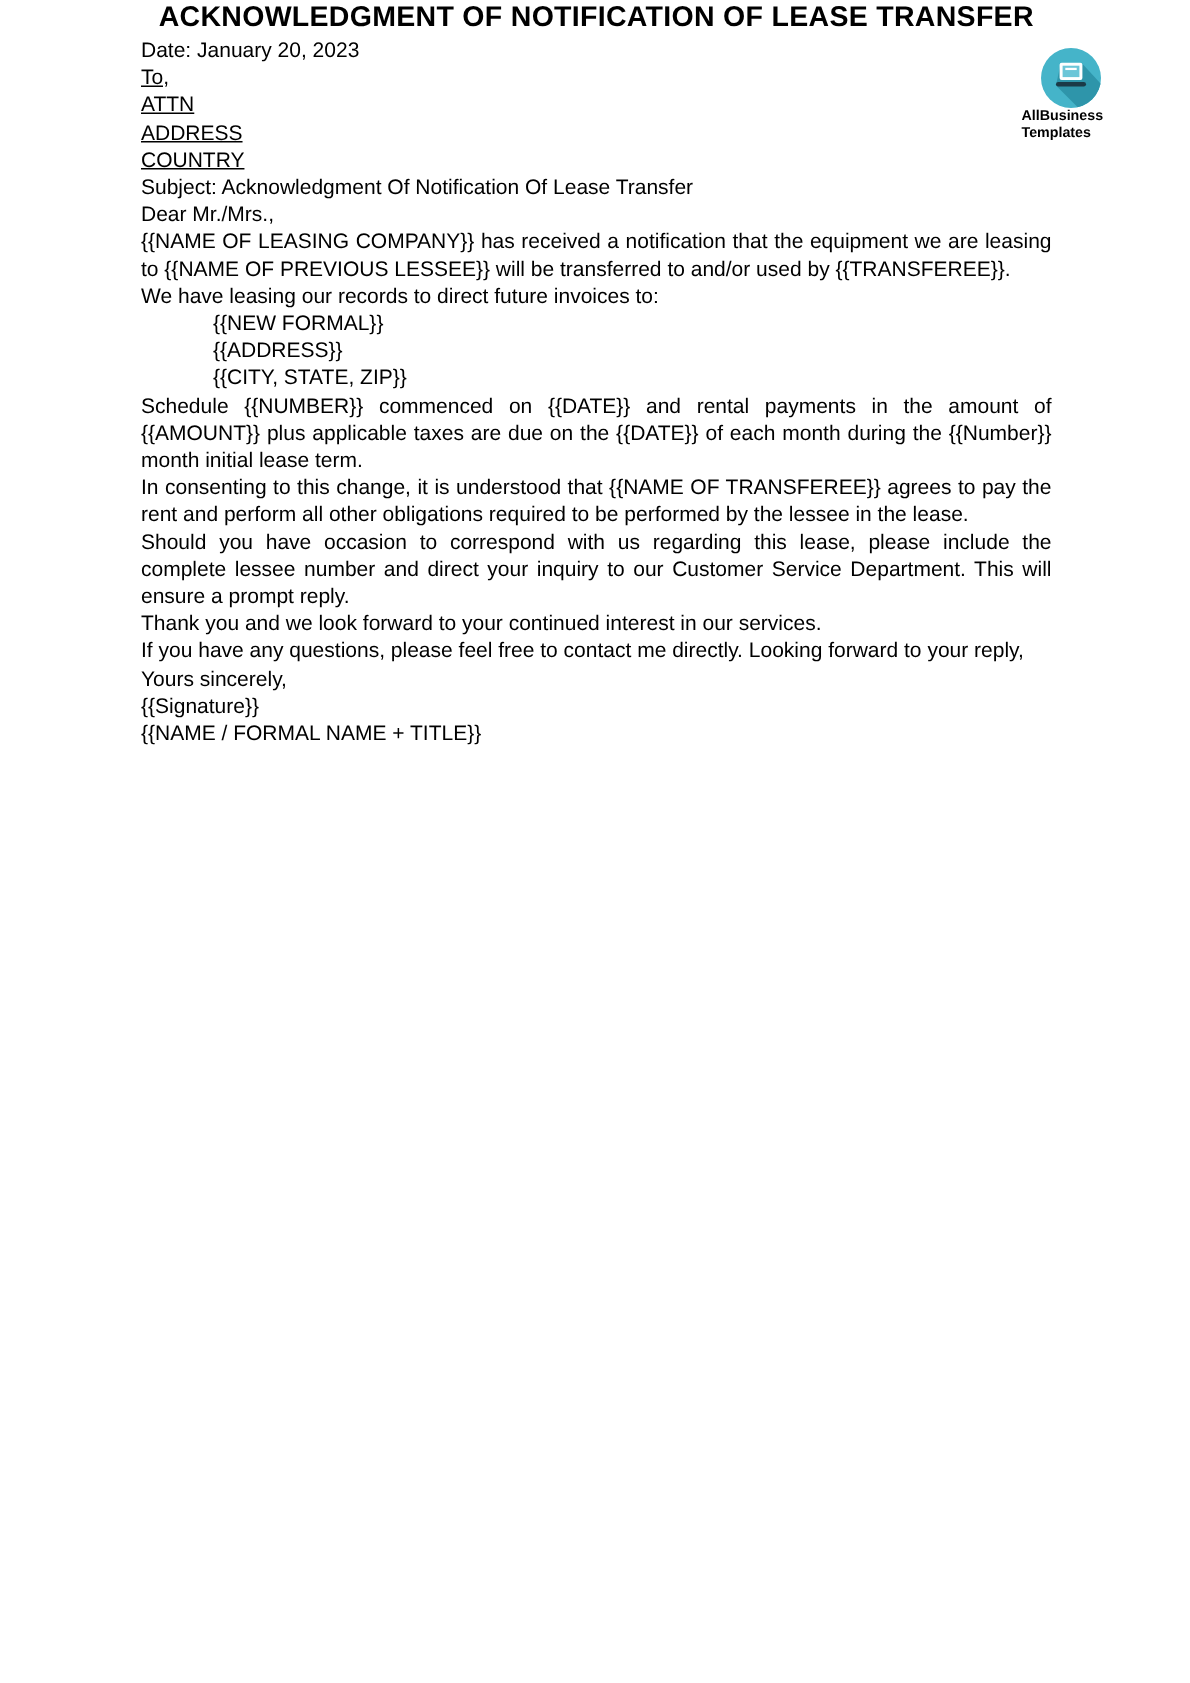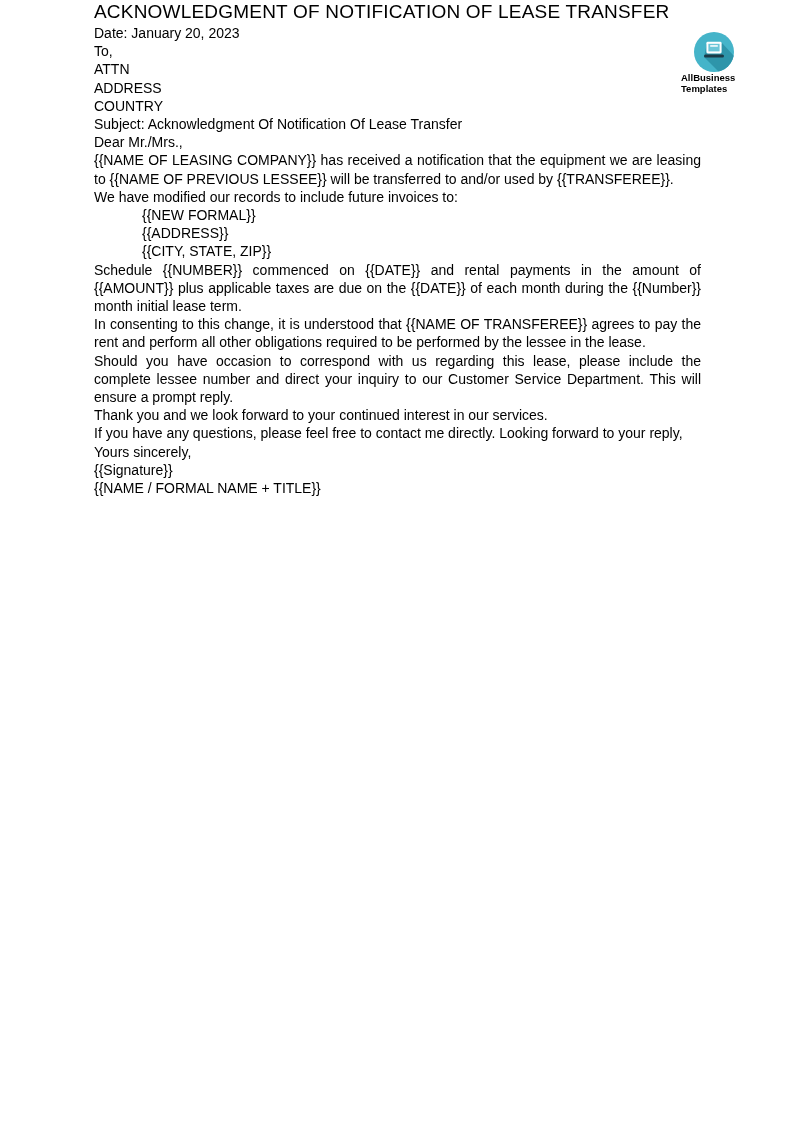--- a/index.html
+++ b/index.html
@@ -39,26 +39,26 @@
     padding: 0 92px 0 94px;
     font-size: 14px;
     line-height: 18.2px;
   }
   .content p, .content h1, .content div { margin: 0; }
 
   .title {
     margin-top: 97px;
     font-size: 19px;
     line-height: 24px;
-    font-weight: 400;
-    text-align: left;
+    font-weight: 700;
+    text-align: center;
     letter-spacing: 0.2px;
   }
   .date       { margin-top: 39px; }
-  .recipient  { margin-top: 41px; }
+  .recipient  { margin-top: 41px; text-decoration: underline; }
   .subject    { margin-top: 53px; font-weight: 400; }
   .greeting   { margin-top: 18px; }
   .p-first    { margin-top: 16px; }
   .para       { margin-top: 10.5px; }
   .just       { text-align: justify; }
   .indent     { padding-left: 48px; }
   .closing    { margin-top: 57px; }
   .sig-block  { margin-top: 53px; }
 </style>
 </head>
@@ -98,21 +98,21 @@
       <div>ADDRESS</div>
       <div>COUNTRY</div>
     </div>
 
     <p class="subject">Subject: Acknowledgment Of Notification Of Lease Transfer</p>
 
     <p class="greeting">Dear Mr./Mrs.,</p>
 
     <p class="p-first just">{{NAME OF LEASING COMPANY}} has received a notification that the equipment we are leasing to {{NAME OF PREVIOUS LESSEE}} will be transferred to and/or used by {{TRANSFEREE}}.</p>
 
-    <p class="para">We have modified our records to include future invoices to:</p>
+    <p class="para">We have leasing our records to direct future invoices to:</p>
 
     <p class="para indent">{{NEW FORMAL}}</p>
     <p class="para indent">{{ADDRESS}}</p>
     <p class="para indent">{{CITY, STATE, ZIP}}</p>
 
     <p class="para just">Schedule {{NUMBER}} commenced on {{DATE}} and rental payments in the amount of {{AMOUNT}} plus applicable taxes are due on the {{DATE}} of each month during the {{Number}} month initial lease term.</p>
 
     <p class="para just">In consenting to this change, it is understood that {{NAME OF TRANSFEREE}} agrees to pay the rent and perform all other obligations required to be performed by the lessee in the lease.</p>
 
     <p class="para just">Should you have occasion to correspond with us regarding this lease, please include the complete lessee number and direct your inquiry to our Customer Service Department. This will ensure a prompt reply.</p>

